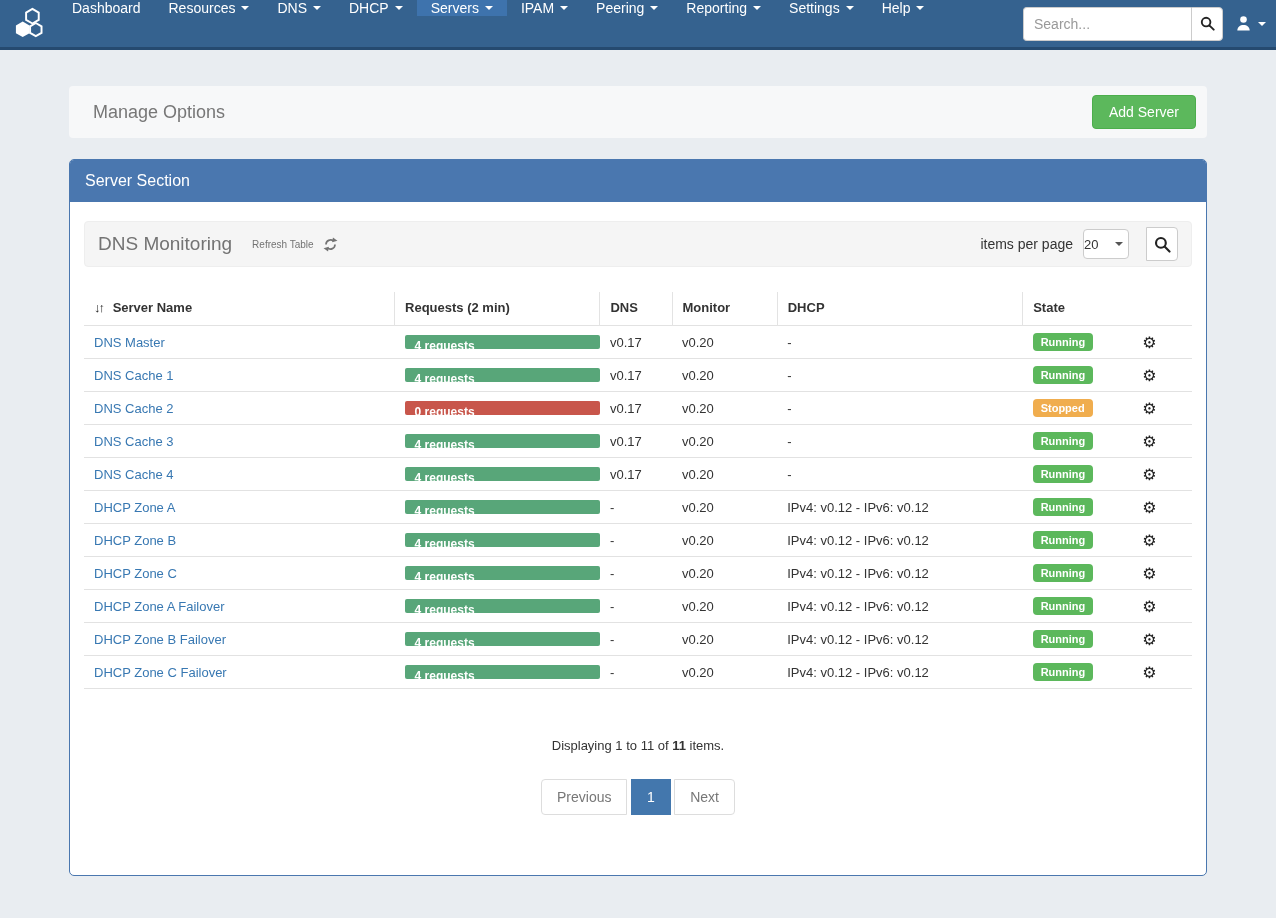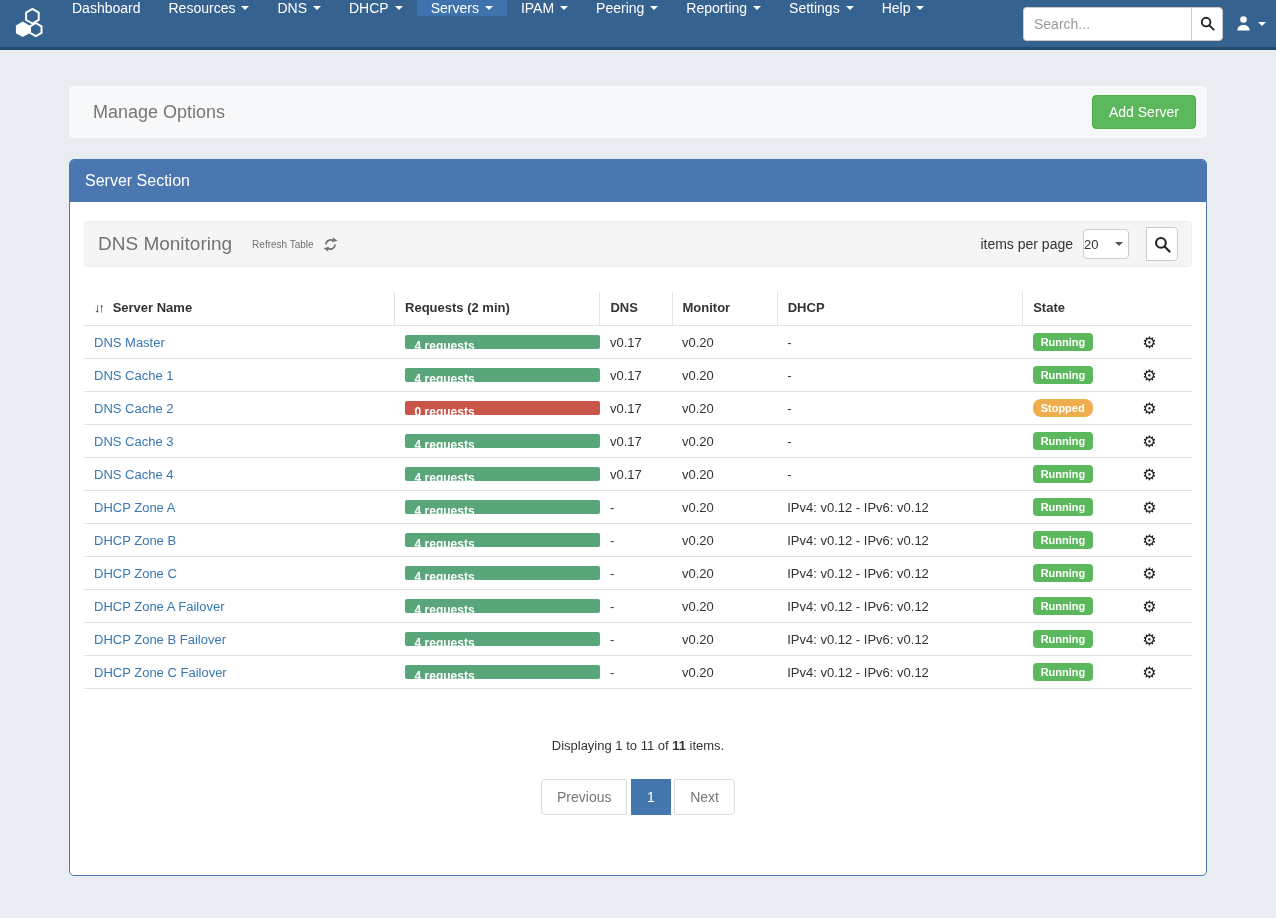--- a/index.html
+++ b/index.html
@@ -59,21 +59,21 @@
   thead th.divider{border-right:1px solid #e3e3e3;}
   .sort-icon{font-size:13px;letter-spacing:-2px;margin-right:6px;color:#222;}
   tbody td{border-top:1px solid #e2e2e2;height:33px;padding:0 10px;font-size:13px;color:#333;vertical-align:middle;}
   tbody tr:last-child td{border-bottom:1px solid #e2e2e2;}
   .server-link{color:var(--link-blue);text-decoration:none;cursor:pointer;}
   .bar{height:14px;width:195px;border-radius:2px;color:#fff;font-weight:bold;font-size:12px;line-height:22px;padding-left:10px;}
   .bar.success{background:var(--bar-green);}
   .bar.danger{background:var(--bar-red);}
   .badge{display:inline-block;padding:3px 8px;border-radius:4px;font-size:11px;font-weight:bold;color:#fff;}
   .badge.success{background:var(--badge-green);}
-  .badge.warning{background:var(--badge-orange);border-radius:8px;}
+  .badge.warning{background:var(--badge-orange);}
   td.gear-cell{text-align:center;}
   .gear{font-size:16px;color:#222;cursor:pointer;}
 
   
   .summary{text-align:center;margin-top:49px;font-size:13px;color:#333;}
   .summary b{font-weight:bold;}
   .pagination-wrap{display:flex;justify-content:center;margin-top:26px;}
   .page-btn{border:1px solid #ddd;background:#fff;color:#777;font-size:14px;padding:9px 15px;margin-left:-1px;cursor:pointer;font-family:Liberation Sans, sans-serif;}
   .page-btn:first-child{border-radius:4px 0 0 4px;margin-left:0;}
   .page-btn:last-child{border-radius:0 4px 4px 0;}

